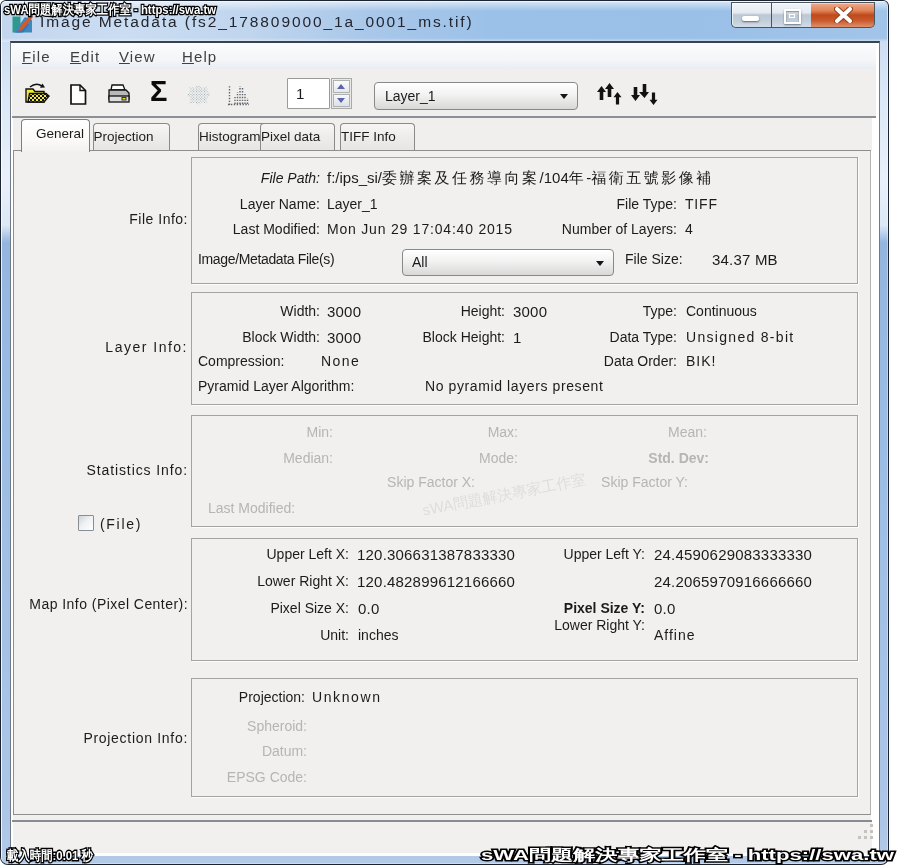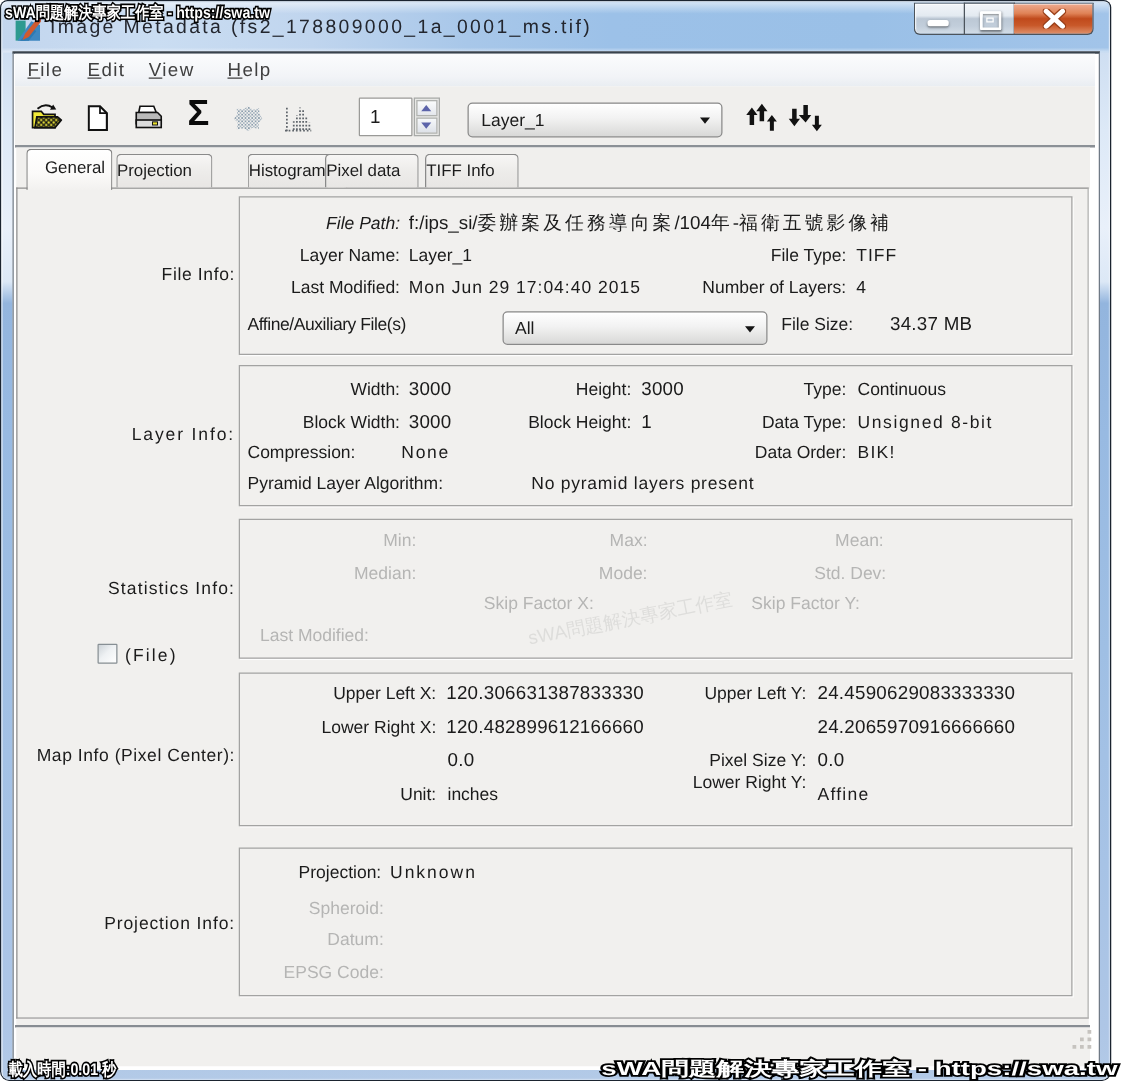--- a/index.html
+++ b/index.html
@@ -198,21 +198,21 @@
   <div class="ra" style="left:60px;top:170px;font-style:italic;">File Path:</div>
   <div class="a" style="left:327px;top:169px;width:383px;overflow:hidden;font-size:15px;">f:/ips_si/<span style="letter-spacing:2.5px">委辦案及任務導向案</span>/104<span style="letter-spacing:2.5px">年</span>-<span style="letter-spacing:2.5px">福衛五號影像補製</span></div>
   <div class="ra" style="left:60px;top:195.5px;">Layer Name:</div>
   <div class="a" style="left:327px;top:195.5px;">Layer_1</div>
   <div class="ra" style="left:417px;top:195.5px;">File Type:</div>
   <div class="a" style="left:685px;top:195.5px;letter-spacing:.8px;">TIFF</div>
   <div class="ra" style="left:60px;top:220.5px;">Last Modified:</div>
   <div class="a" style="left:327px;top:220.5px;letter-spacing:.8px;">Mon Jun 29 17:04:40 2015</div>
   <div class="ra" style="left:417px;top:220.5px;">Number of Layers:</div>
   <div class="a" style="left:685px;top:220.5px;">4</div>
-  <div class="a" style="left:198px;top:251px;letter-spacing:-.35px;">Affine/Auxiliary File(s)</div>
+  <div class="a" style="left:198px;top:251px;letter-spacing:-.35px;">Image/Metadata File(s)</div>
   <div class="combo" style="left:402px;top:249px;width:212px;height:27px;">
       <span class="ar"></span>
     </div>
   <div class="a" style="left:412px;top:254px;">All</div>
   <div class="a" style="left:625px;top:251px;">File Size:</div>
   <div class="a num" style="left:712px;top:251px;">34.37 MB</div>
 
   <div class="ra" style="left:60px;top:302.5px;">Width:</div>
   <div class="a num" style="left:327px;top:302.5px;">3000</div>
   <div class="ra" style="left:245px;top:302.5px;">Height:</div>
@@ -230,35 +230,36 @@
   <div class="ra" style="left:417px;top:353px;">Data Order:</div>
   <div class="a" style="left:686px;top:353px;letter-spacing:1px;">BIK!</div>
   <div class="a" style="left:198px;top:378px;">Pyramid Layer Algorithm:</div>
   <div class="a" style="left:425px;top:378px;letter-spacing:.6px;">No pyramid layers present</div>
 
   <div class="ra gy" style="left:258px;top:424px;">Max:</div>
   <div class="ra gy" style="left:73px;top:424px;">Min:</div>
   <div class="ra gy" style="left:447px;top:424px;">Mean:</div>
   <div class="ra gy" style="left:73px;top:449.5px;">Median:</div>
   <div class="ra gy" style="left:258px;top:449.5px;">Mode:</div>
-  <div class="ra gy" style="left:449px;top:449.5px;">Std. Dev:</div>
+  <div class="ra gy" style="left:449px;top:449.5px;font-weight:bold;">Std. Dev:</div>
   <div class="ra gy" style="left:215px;top:474px;">Skip Factor X:</div>
   <div class="ra gy" style="left:428px;top:474px;">Skip Factor Y:</div>
   <div class="a gy" style="left:208px;top:500px;">Last Modified:</div>
 
   <div class="ra" style="left:89px;top:545.5px;">Upper Left X:</div>
   <div class="a num" style="left:357px;top:545.5px;">120.306631387833330</div>
   <div class="ra" style="left:385px;top:545.5px;">Upper Left Y:</div>
   <div class="a num" style="left:654px;top:545.5px;">24.4590629083333330</div>
   <div class="ra" style="left:89px;top:572.5px;">Lower Right X:</div>
   <div class="a num" style="left:357px;top:572.5px;">120.482899612166660</div>
   <div class="ra" style="left:385px;top:572.5px;margin-top:44px;">Lower Right Y:</div>
   <div class="a num" style="left:654px;top:572.5px;">24.2065970916666660</div>
+  <div class="ra" style="left:89px;top:599.5px;">Pixel Size X:</div>
   <div class="a num" style="left:358px;top:599.5px;">0.0</div>
-  <div class="ra" style="left:385px;top:599.5px;">Pixel Size Y:</div>
+  <div class="ra" style="left:385px;top:599.5px;font-weight:bold;">Pixel Size Y:</div>
   <div class="a num" style="left:654px;top:599.5px;">0.0</div>
   <div class="ra" style="left:89px;top:627px;">Unit:</div>
   <div class="a" style="left:358px;top:627px;">inches</div>
   <div class="a" style="left:654px;top:627px;letter-spacing:1px;">Affine</div>
 
   <div class="ra" style="left:45px;top:688.5px;">Projection:</div>
   <div class="a" style="left:312px;top:688.5px;letter-spacing:1.6px;">Unknown</div>
   <div class="ra gy" style="left:47px;top:717.5px;">Spheroid:</div>
   <div class="ra gy" style="left:47px;top:769px;">EPSG Code:</div>
   <div class="ra gy" style="left:47px;top:743px;">Datum:</div>

